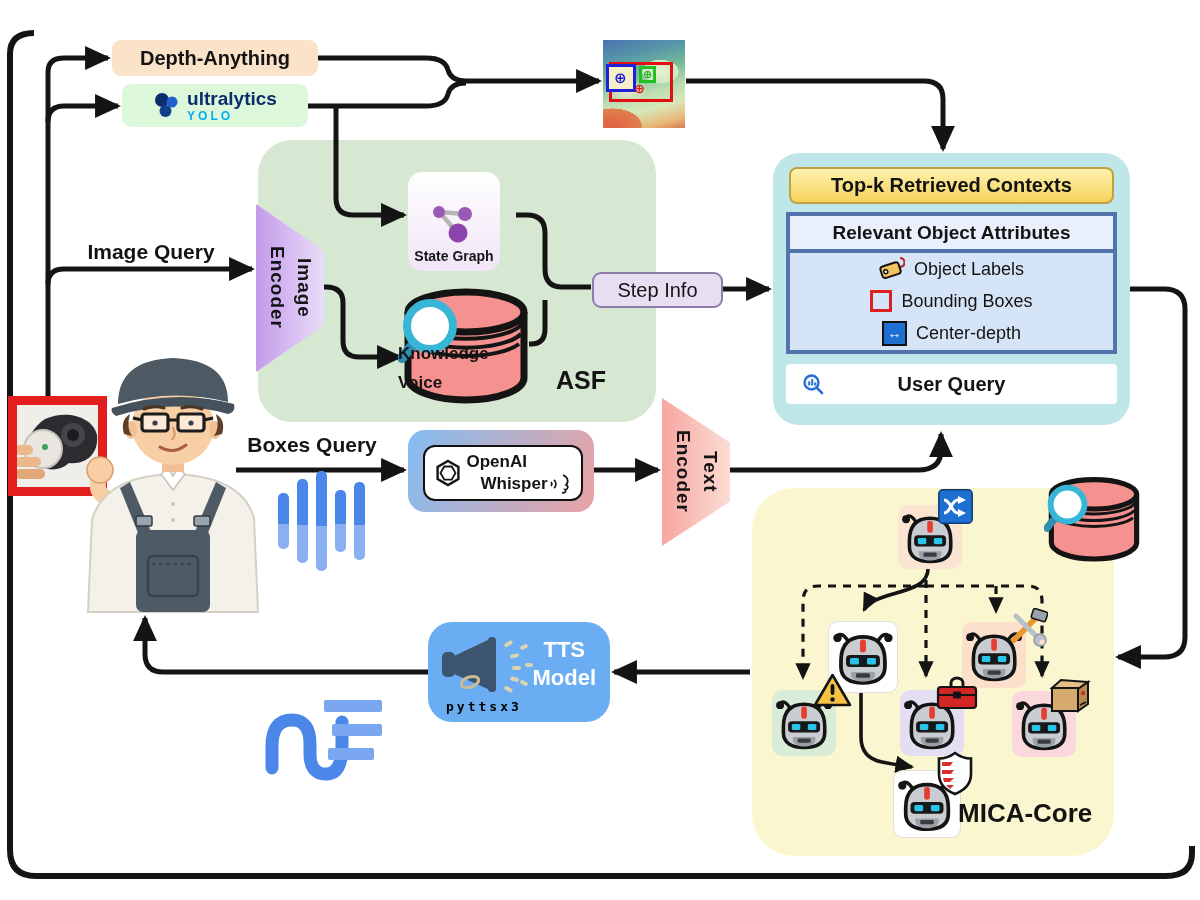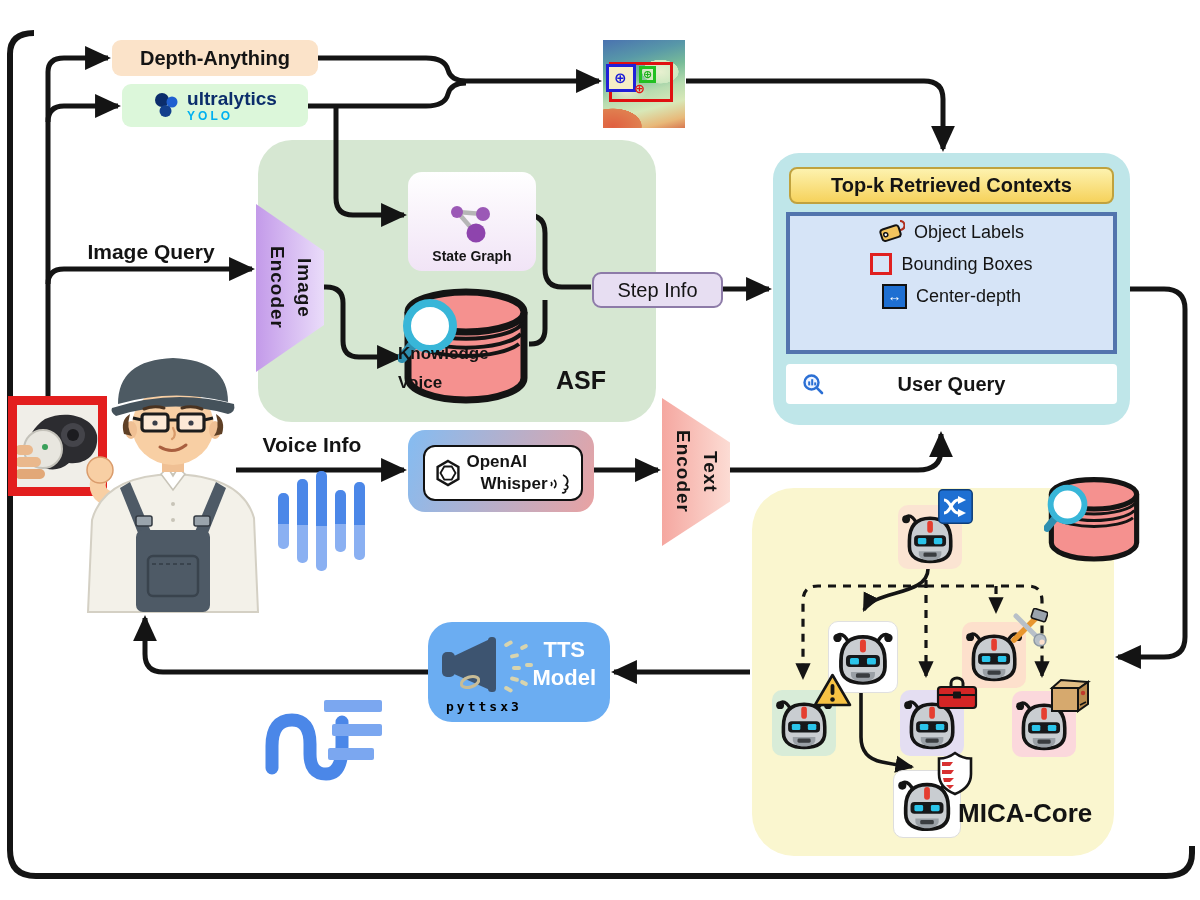--- a/index.html
+++ b/index.html
@@ -41,21 +41,21 @@
   .vtext{writing-mode:vertical-rl;font-weight:700;letter-spacing:1px;display:flex;align-items:center;justify-content:center;}
   .vtext span{display:block;text-align:center;}
   #image-encoder{left:256px;top:204px;width:68px;height:168px;
     background:linear-gradient(90deg,var(--c-image-encoder-grad-a),var(--c-image-encoder-grad-b));
     clip-path:polygon(0 0,100% 28%,100% 72%,0 100%);font-size:19px;}
   #text-encoder{left:662px;top:398px;width:68px;height:148px;
     background:linear-gradient(90deg,var(--c-text-encoder-grad-a),var(--c-text-encoder-grad-b));
     clip-path:polygon(0 0,100% 30%,100% 70%,0 100%);font-size:19px;}
   #image-encoder.vtext,#text-encoder.vtext{line-height:1.4;}
   
-  #state-graph-box{left:408px;top:172px;width:128px;height:99px;border-radius:14px;
+  #state-graph-box{left:408px;top:172px;width:92px;height:99px;border-radius:14px;
     background:linear-gradient(180deg,#ffffff, #f1e4f6);display:flex;flex-direction:column;align-items:center;justify-content:flex-end;padding-bottom:7px;}
   #state-graph-label{font-size:14px;}
   
   #kb-wrap{left:398px;top:286px;width:136px;height:128px;}
   #kb-text{position:absolute;left:0;top:54px;width:136px;text-align:left;font-size:17px;font-weight:700;line-height:1.7;}
   #mini-kb{left:1044px;top:474px;width:100px;height:92px;}
   
   #step-info-box{left:592px;top:272px;width:131px;height:36px;background:var(--c-step-info-bg);
     border:2.5px solid var(--c-step-info-border);border-radius:9px;display:flex;align-items:center;justify-content:center;font-size:20px;}
   
@@ -209,21 +209,21 @@
   <div class="abs" id="depth-img">
     <div class="dbox" id="dbox-red"></div>
     <div class="dbox" id="dbox-blue"></div>
     <div class="dbox" id="dbox-green"></div>
     <span class="cross" style="left:11px;top:30px;font-size:15px;color:#1818d8;">⊕</span>
     <span class="cross" style="left:40px;top:29px;font-size:11px;color:#18b018;">⊕</span>
     <span class="cross" style="left:31px;top:42px;font-size:13px;color:#e01515;">⊕</span>
   </div>
 
   <div class="abs lbl" id="image-query-label">Image Query</div>
-  <div class="abs lbl" id="voice-query-label">Voice Info</div>
+  <div class="abs lbl" id="voice-query-label">Boxes Query</div>
 
   <div class="abs vtext" id="image-encoder">
     <div>
       <span>Image</span>
       <span>Encoder</span>
     </div>
   </div>
   <div class="abs vtext" id="text-encoder">
     <div>
       <span>Text</span>
@@ -254,20 +254,23 @@
   <div class="abs lbl" id="asf-label">ASF</div>
 
   <div class="abs" id="step-info-box">
     <span>Step Info</span>
   </div>
 
   <div class="abs lbl" id="topk-header">
     <span>Top-k Retrieved Contexts</span>
   </div>
   <div class="abs" id="attr-box">
+    <div class="lbl" id="attr-title">
+      <span>Relevant Object Attributes</span>
+    </div>
     <div class="attr-row">
       <svg width="26" height="24" viewBox="0 0 26 24">
         <path d="M21,1 a4.5,4.5 0 1 1 -4,6.5" fill="none" stroke="#b03020" stroke-width="2.2"></path>
         <g transform="rotate(-18 12 13)">
           <rect x="2" y="7" width="19" height="12" rx="3" fill="#f2c45e" stroke="#141414" stroke-width="2"></rect>
           <circle cx="6.5" cy="13" r="2" fill="#fff" stroke="#141414" stroke-width="1.5"></circle>
         </g>
       </svg>
       <span>Object Labels</span>
     </div>

